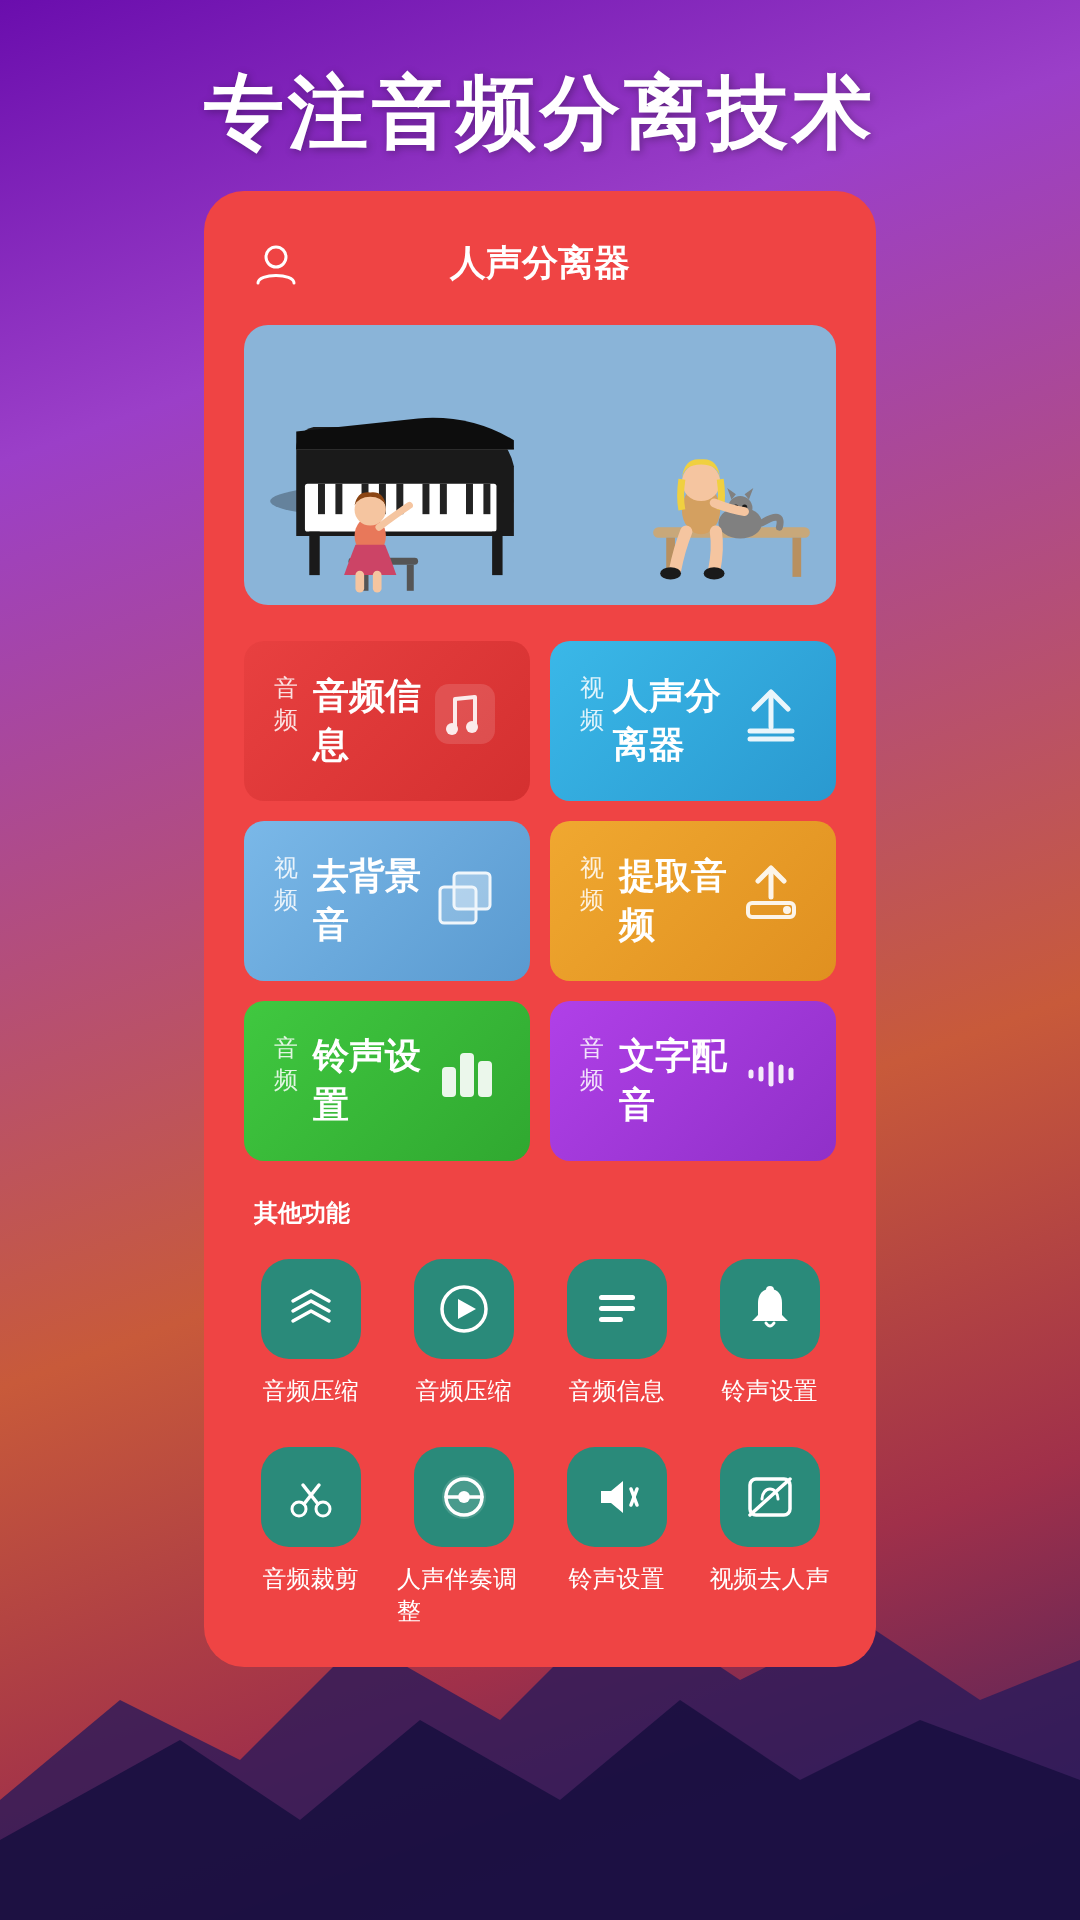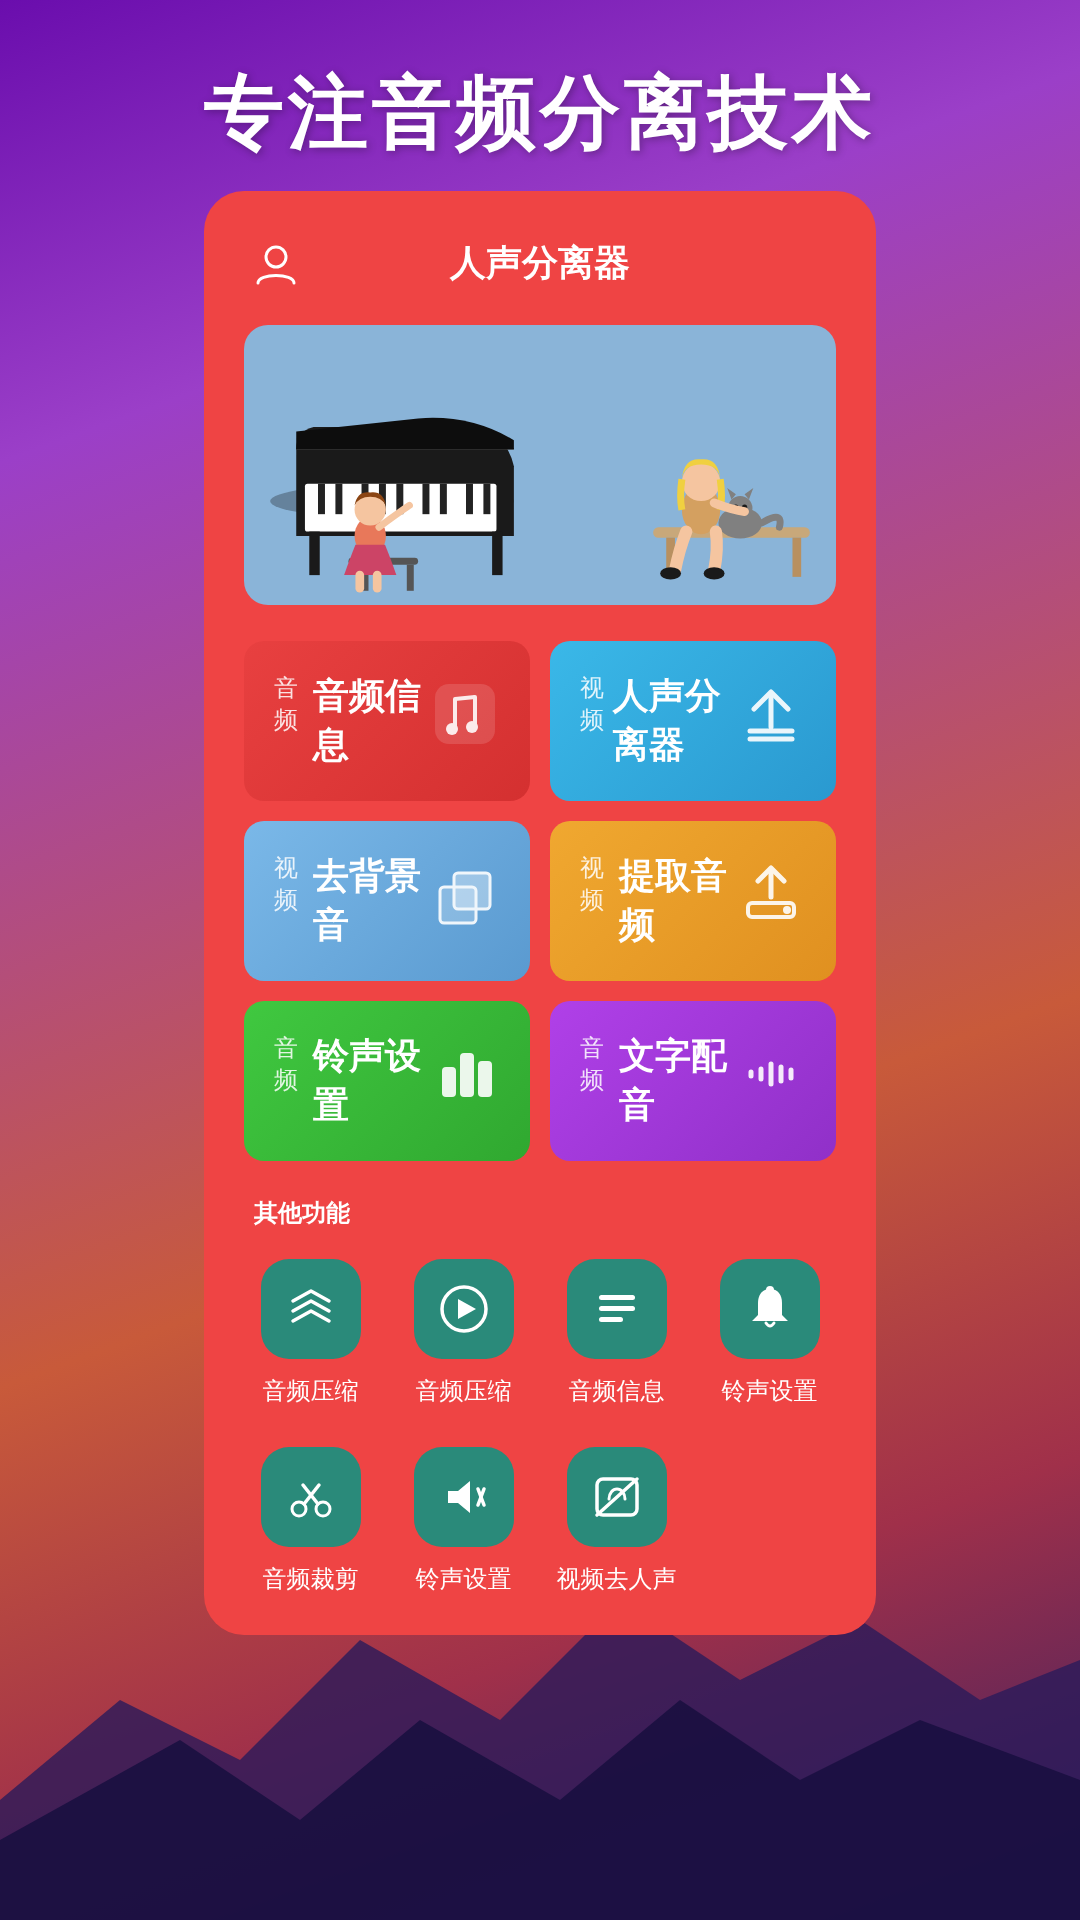--- a/index.html
+++ b/index.html
@@ -420,20 +420,32 @@
         <svg width="52" height="52" viewBox="0 0 52 52" fill="none" xmlns="http://www.w3.org/2000/svg">
           <circle cx="14" cy="38" r="7" stroke="white" stroke-width="3" fill="none"></circle>
           <circle cx="38" cy="38" r="7" stroke="white" stroke-width="3" fill="none"></circle>
           <path d="M19,33 L34,14" stroke="white" stroke-width="3.5" stroke-linecap="round"></path>
           <path d="M33,33 L18,14" stroke="white" stroke-width="3.5" stroke-linecap="round"></path>
         </svg>
       </div>
       <span class="other-feature-label">音频裁剪</span>
     </div>
 
+    <div class="other-feature-item">
+      <div class="other-icon-bg">
+        <svg width="52" height="52" viewBox="0 0 52 52" fill="none" xmlns="http://www.w3.org/2000/svg">
+          <circle cx="26" cy="26" r="22" fill="white" opacity="0.15"></circle>
+          <circle cx="26" cy="26" r="18" stroke="white" stroke-width="3.5" fill="none"></circle>
+          <circle cx="26" cy="26" r="6" fill="white"></circle>
+          <line x1="8" y1="26" x2="20" y2="26" stroke="white" stroke-width="3.5" stroke-linecap="round"></line>
+          <line x1="32" y1="26" x2="44" y2="26" stroke="white" stroke-width="3.5" stroke-linecap="round"></line>
+        </svg>
+      </div>
+      <span class="other-feature-label">人声伴奏调整</span>
+    </div>
 
     <div class="other-feature-item">
       <div class="other-icon-bg">
         <svg width="52" height="52" viewBox="0 0 52 52" fill="none" xmlns="http://www.w3.org/2000/svg">
           <path d="M10,20 L10,32 L20,32 L32,42 L32,10 L20,20 Z" fill="white"></path>
           <line x1="40" y1="18" x2="46" y2="34" stroke="white" stroke-width="3.5" stroke-linecap="round"></line>
           <line x1="46" y1="18" x2="40" y2="34" stroke="white" stroke-width="3.5" stroke-linecap="round"></line>
         </svg>
       </div>
       <span class="other-feature-label">铃声设置</span>

